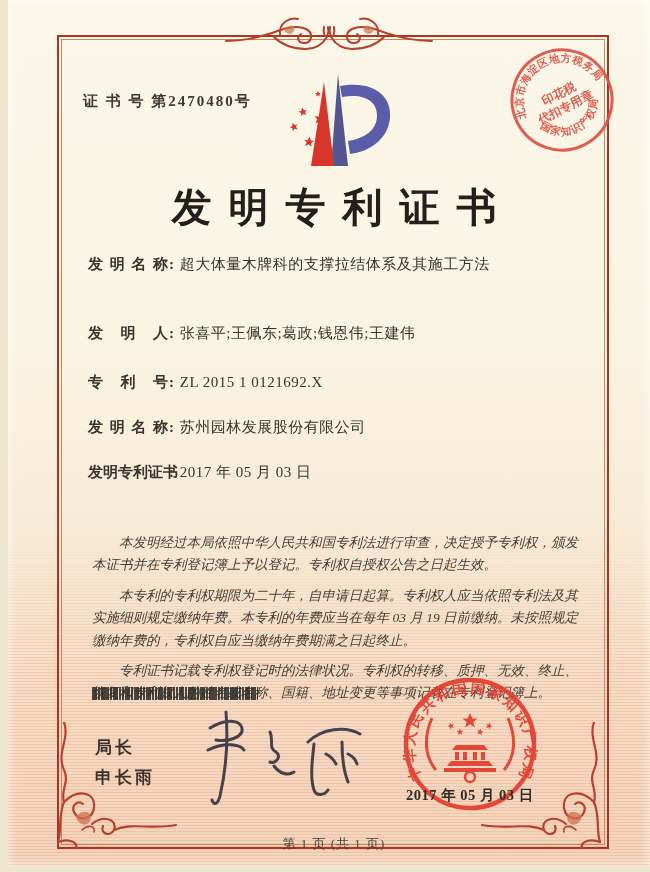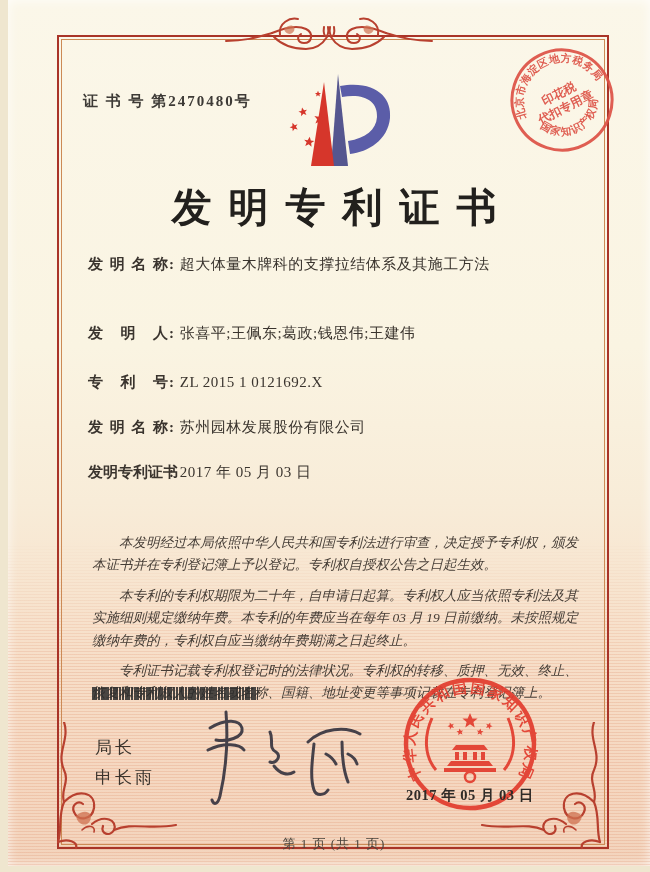--- a/index.html
+++ b/index.html
@@ -50,21 +50,21 @@
   .bodytext p{margin:8px;text-indent:2em;}
   .barcode{
     position:absolute;left:84px;top:687px;width:166px;height:13px;opacity:.85;
     background:
       repeating-linear-gradient(90deg,#2c2c2c 0 2px,transparent 2px 3px),
       repeating-linear-gradient(90deg,#2c2c2c 0 1px,transparent 1px 7px),
       repeating-linear-gradient(90deg,#2c2c2c 0 3px,transparent 3px 11px);
   }
   .director-title,.director-name{
     position:absolute;left:87px;font-family:"Liberation Sans","DejaVu Sans",sans-serif;
-    font-weight:400;color:#3b342d;font-size:17px;letter-spacing:3px;
+    font-weight:700;color:#3b342d;font-size:17px;letter-spacing:3px;
   }
   .director-title{top:736px;}
   .director-name{top:766px;}
   .sig{position:absolute;left:188px;top:698px;width:175px;height:112px;z-index:2;}
   .seal{position:absolute;left:392px;top:674px;width:140px;height:140px;z-index:2;opacity:.92;}
   .seal-date{
     position:absolute;left:398px;top:786px;z-index:3;font-size:14.5px;font-weight:700;
     color:#2f2b27;letter-spacing:.5px;white-space:nowrap;
   }
   .footer-page{

